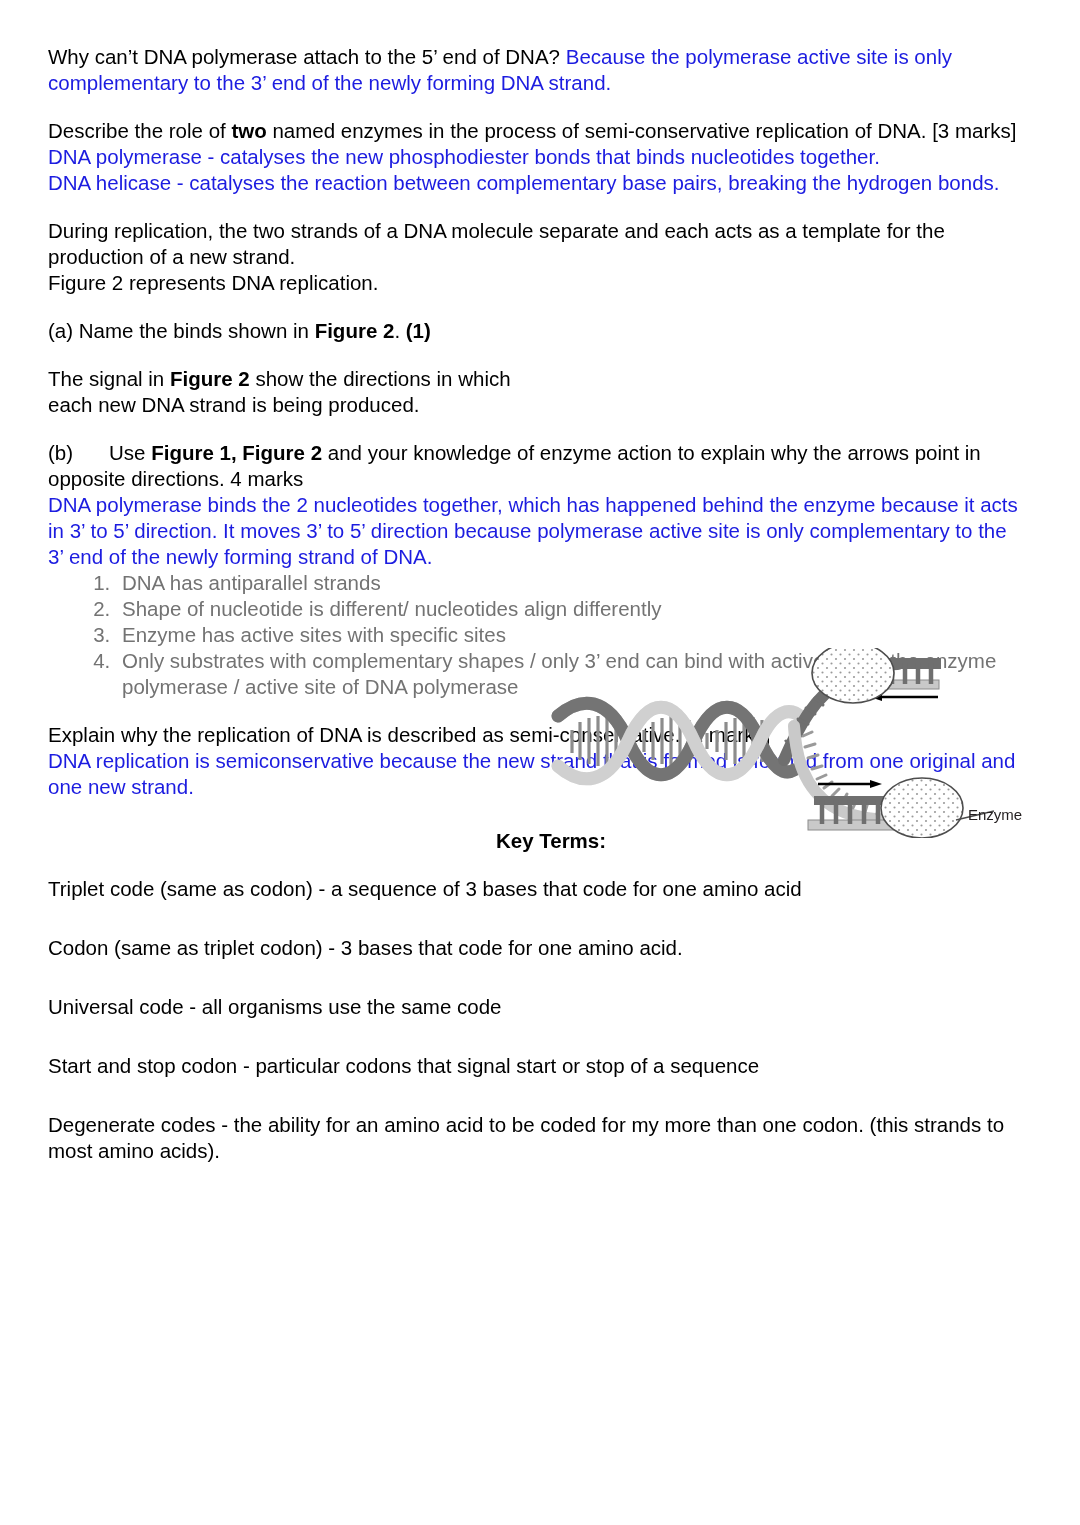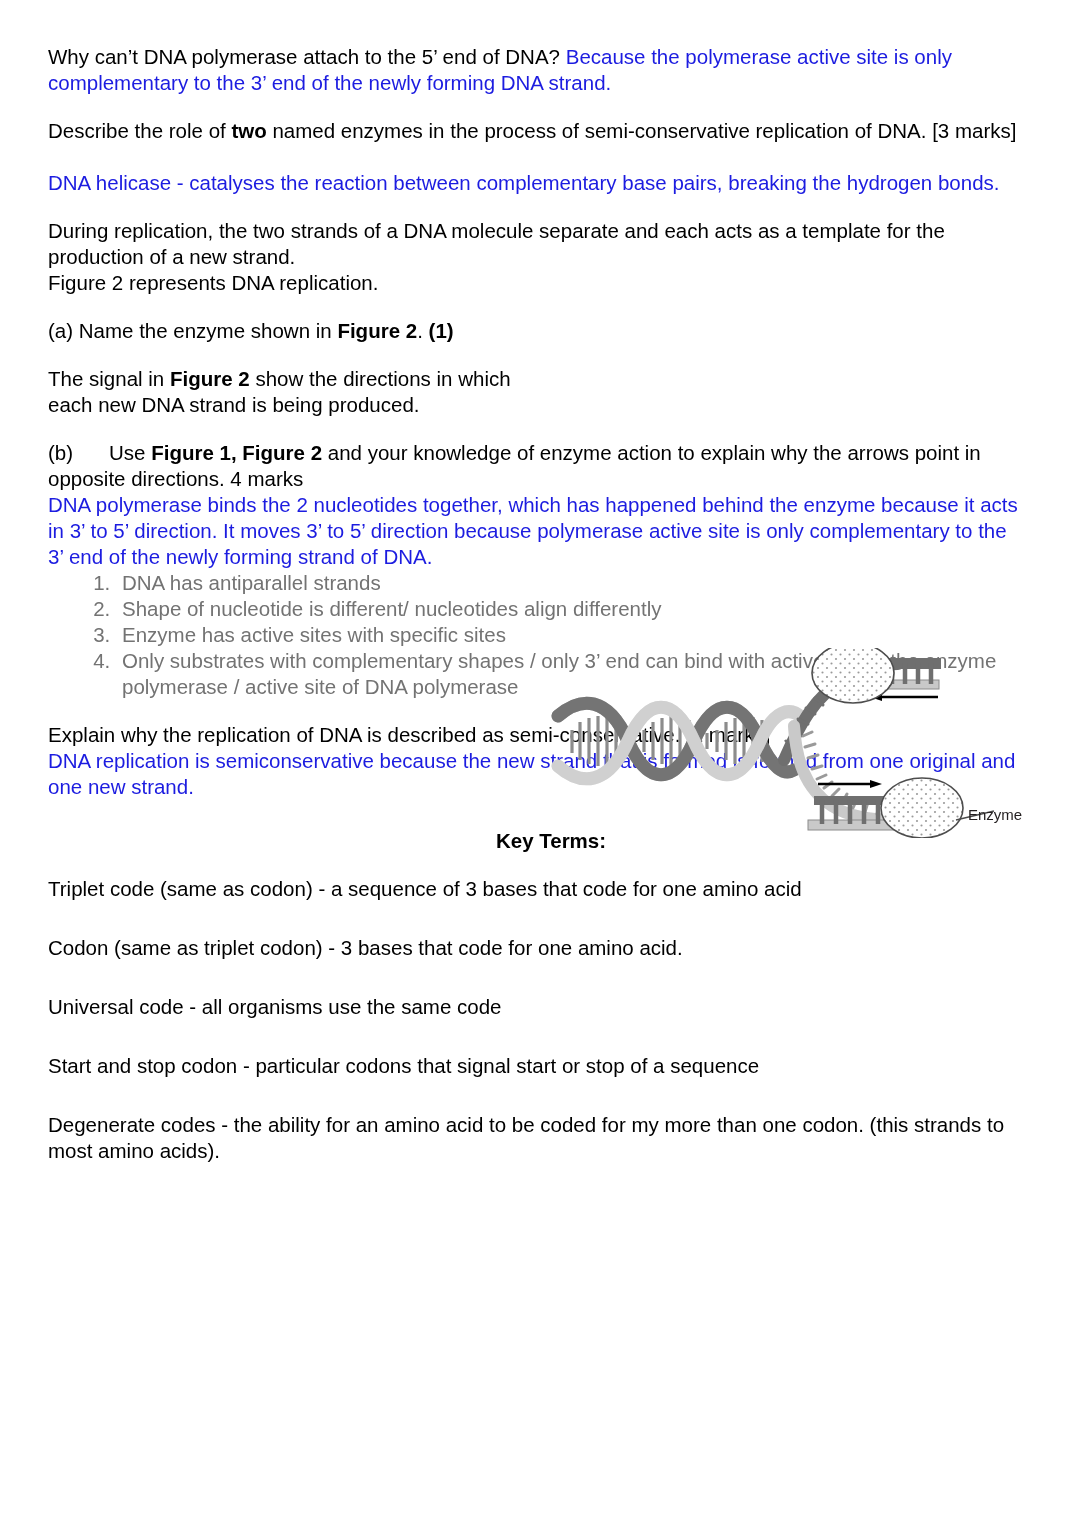--- a/index.html
+++ b/index.html
@@ -77,32 +77,32 @@
 
   <p class="blk">
     <span>Why can’t DNA polymerase attach to the 5’ end of DNA?</span>
     <span class="blue">Because the polymerase active site is only complementary to the 3’ end of the newly forming DNA strand.</span>
   </p>
 
   <p class="blk tight">
     <span>Describe the role of </span><b>two</b><span> named enzymes in the process of semi-conservative replication of DNA. [3 marks]</span>
   </p>
   <p class="blk">
-    <br>
+    <span class="blue">DNA polymerase - catalyses the new phosphodiester bonds that binds nucleotides together.</span><br>
     <span class="blue">DNA helicase - catalyses the reaction between complementary base pairs, breaking the hydrogen bonds.</span>
   </p>
 
   <p class="blk">
     <span>During replication, the two strands of a DNA molecule separate and each acts as a template for the production of a new strand.</span><br>
     <span>Figure 2 represents DNA replication.</span>
   </p>
 
   <div class="qa-wrap">
     <p class="blk narrow">
-      <span>(a) Name the enzyme shown in </span><b>Figure 2</b><span>. </span><b>(1)</b>
+      <span>(a) Name the binds shown in </span><b>Figure 2</b><span>. </span><b>(1)</b>
     </p>
     <p class="blk narrow">
       <span>The signal in </span><b>Figure 2</b><span> show the directions in which each new DNA strand is being produced.</span>
     </p>
 
     <div class="figure">
       <svg width="500" height="190" viewBox="0 0 500 190" xmlns="http://www.w3.org/2000/svg">
         <defs>
           <pattern id="stipple" width="9" height="9" patternUnits="userSpaceOnUse">
             <rect width="9" height="9" fill="#ffffff"></rect>

